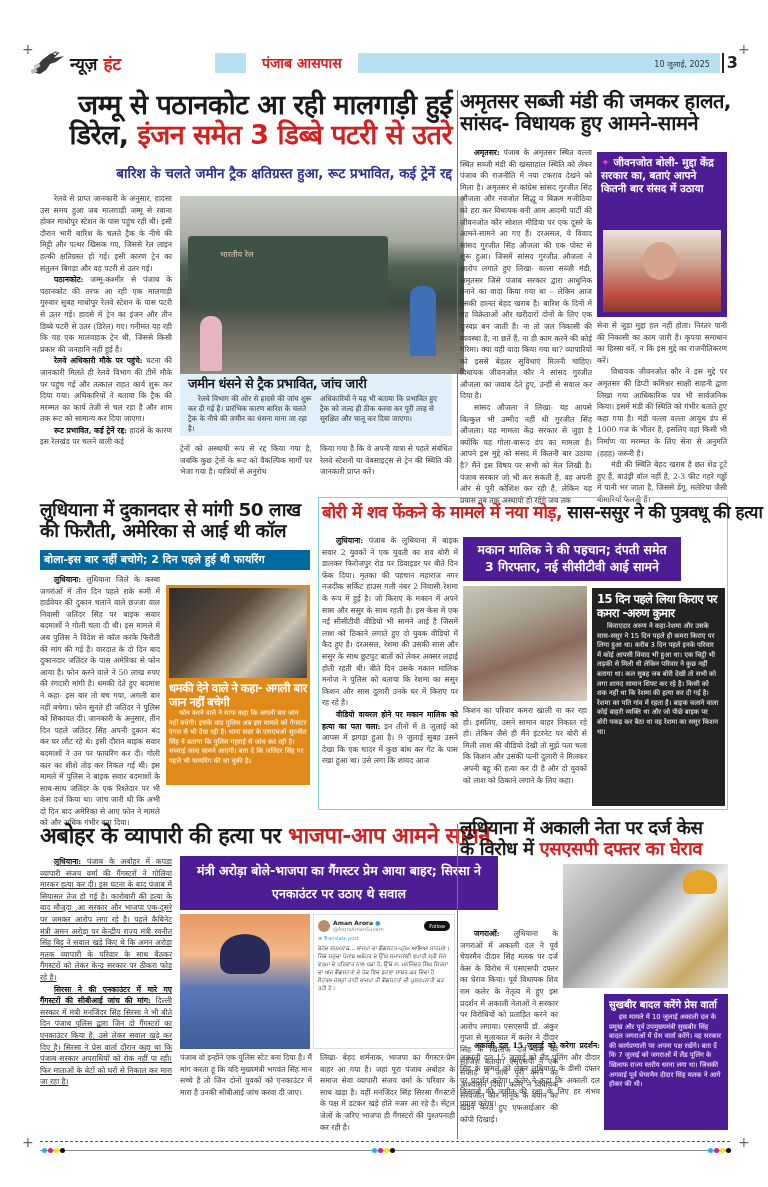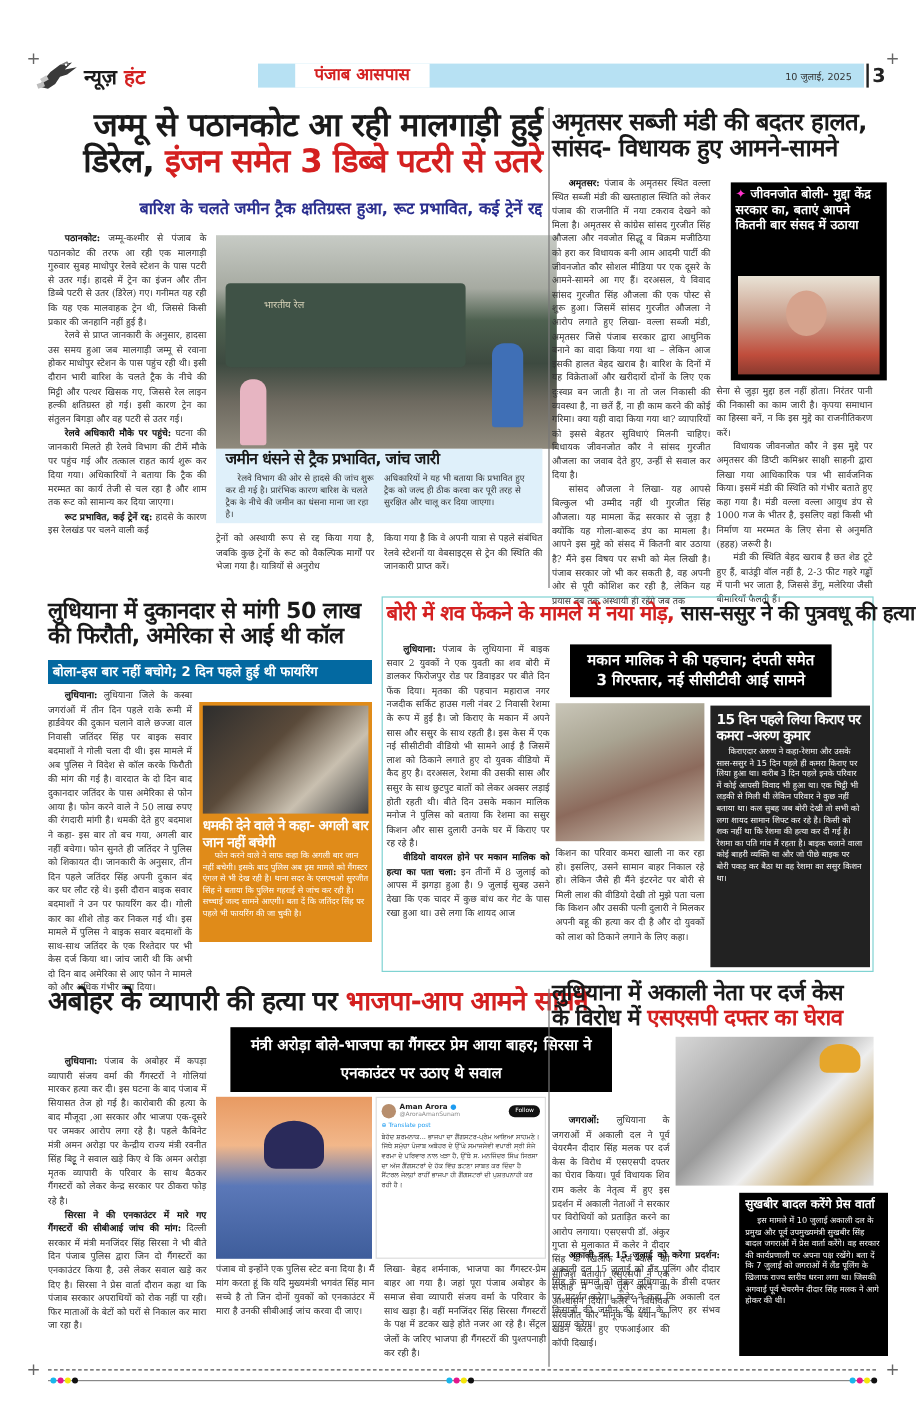--- a/index.html
+++ b/index.html
@@ -17,21 +17,21 @@
   .date { font-family: "DejaVu Sans", sans-serif; font-size: 8px; color: #333; margin-left: auto; margin-right: 4px; }
   .pageno { font-family: "DejaVu Sans", sans-serif; font-weight: bold; font-size: 16px; border-left: 2px solid #222; padding-left: 3px; margin-left: 2px; height: 20px; line-height: 20px; }
 
   .hl { font-family: "DejaVu Sans", sans-serif; font-weight: bold; color: #1a1a1a; line-height: 1.12; letter-spacing: -0.5px; }
   .red { color: #d42020; }
   .sub-blue { font-family: "DejaVu Sans", sans-serif; font-weight: bold; color: #2b2f8f; }
   .body { font-size: 7.6px; line-height: 11.6px; text-align: justify; color: #333; }
   .body p { text-indent: 14px; }
   .body b { color: #111; }
   .img { background: linear-gradient(135deg,#8a8f86,#5d6358 40%,#a2a79b 70%,#c7c3bb); }
-  .box-blue { background: #000000; color: #fff; margin-left: 12px; }
+  .box-blue { background: #4c1d95; color: #fff; }
   .box-light { background: #dff0fa; }
   .vr { width: 1px; background: #777; position: absolute; }
   .hr-dash { position: absolute; border-top: 1px dashed #555; height: 0; }
   .teal-frame { position: absolute; border: 1.5px solid #7fd3d2; }
   .regdots { position: absolute; display: flex; gap: 1px; }
   .regdots span { width: 5px; height: 5px; border-radius: 50%; display: block; }
 </style>
 </head>
 <body>
 
@@ -60,22 +60,22 @@
 
 <section>
   <h1 class="abs hl" style="left:42px;top:90px;width:410px;font-size:27px;text-align:right;">
     <span>जम्मू से पठानकोट आ रही मालगाड़ी हुई</span><br>
     <span>डिरेल,</span>
     <span class="red">इंजन समेत 3 डिब्बे पटरी से उतरे</span>
   </h1>
   <h2 class="abs sub-blue" style="left:42px;top:164px;width:410px;font-size:13.5px;text-align:right;">बारिश के चलते जमीन ट्रैक क्षतिग्रस्त हुआ, रूट प्रभावित, कई ट्रेनें रद्द</h2>
 
   <div class="abs body" style="left:40px;top:193px;width:132px;">
+    <p><span>रेलवे से प्राप्त जानकारी के अनुसार, हादसा उस समय हुआ जब मालगाड़ी जम्मू से रवाना होकर माधोपुर स्टेशन के पास पहुंच रही थी। इसी दौरान भारी बारिश के चलते ट्रैक के नीचे की मिट्टी और पत्थर खिसक गए, जिससे रेल लाइन हल्की क्षतिग्रस्त हो गई। इसी कारण ट्रेन का संतुलन बिगड़ा और वह पटरी से उतर गई।</span></p>
     <p><b>पठानकोट:</b> <span>जम्मू-कश्मीर से पंजाब के पठानकोट की तरफ आ रही एक मालगाड़ी गुरुवार सुबह माधोपुर रेलवे स्टेशन के पास पटरी से उतर गई। हादसे में ट्रेन का इंजन और तीन डिब्बे पटरी से उतर (डिरेल) गए। गनीमत यह रही कि यह एक मालवाहक ट्रेन थी, जिससे किसी प्रकार की जनहानि नहीं हुई है।</span></p>
-    <p><span>रेलवे से प्राप्त जानकारी के अनुसार, हादसा उस समय हुआ जब मालगाड़ी जम्मू से रवाना होकर माधोपुर स्टेशन के पास पहुंच रही थी। इसी दौरान भारी बारिश के चलते ट्रैक के नीचे की मिट्टी और पत्थर खिसक गए, जिससे रेल लाइन हल्की क्षतिग्रस्त हो गई। इसी कारण ट्रेन का संतुलन बिगड़ा और वह पटरी से उतर गई।</span></p>
     <p><b>रेलवे अधिकारी मौके पर पहुंचे:</b> <span>घटना की जानकारी मिलते ही रेलवे विभाग की टीमें मौके पर पहुंच गई और तत्काल राहत कार्य शुरू कर दिया गया। अधिकारियों ने बताया कि ट्रैक की मरम्मत का कार्य तेजी से चल रहा है और शाम तक रूट को सामान्य कर दिया जाएगा।</span></p>
     <p><b>रूट प्रभावित, कई ट्रेनें रद्द:</b> <span>हादसे के कारण इस रेलखंड पर चलने वाली कई</span></p>
   </div>
 
   <div class="abs img" style="left:180px;top:196px;width:284px;height:178px;background:linear-gradient(180deg,#c7cbc5 0%,#a6aaa1 25%,#4e6150 40%,#3d4a40 60%,#6e6a60 78%,#8f8a7d 100%);">
     <div class="abs" style="left:8px;top:40px;width:200px;height:70px;background:#3f5246;border-radius:4px;"></div>
     <div class="abs" style="left:40px;top:52px;font-size:8px;color:#d7d2b8;font-family:'DejaVu Sans',sans-serif;">भारतीय रेल</div>
     <div class="abs" style="left:20px;top:120px;width:22px;height:55px;background:#e7b5c2;border-radius:10px 10px 2px 2px;"></div>
     <div class="abs" style="left:230px;top:90px;width:26px;height:70px;background:#3f6fb6;border-radius:10px 10px 2px 2px;"></div>
   </div>
@@ -89,21 +89,21 @@
   </div>
 
   <div class="abs body" style="left:180px;top:443px;width:132px;">ट्रेनों को अस्थायी रूप से रद्द किया गया है, जबकि कुछ ट्रेनों के रूट को वैकल्पिक मार्गों पर भेजा गया है। यात्रियों से अनुरोध</div>
   <div class="abs body" style="left:320px;top:443px;width:132px;">किया गया है कि वे अपनी यात्रा से पहले संबंधित रेलवे स्टेशनों या वेबसाइट्स से ट्रेन की स्थिति की जानकारी प्राप्त करें।</div>
 </section>
 
 <div class="vr" style="left:457px;top:90px;height:400px;"></div>
 
 <section>
   <h1 class="abs hl" style="left:460px;top:90px;width:300px;font-size:20px;">
-    <span>अमृतसर सब्जी मंडी की बदतर हालत,</span><br>
+    <span>अमृतसर सब्जी मंडी की जमकर हालत,</span><br>
     <span>सांसद- विधायक हुए आमने-सामने</span>
   </h1>
   <div class="abs body" style="left:460px;top:147px;width:132px;">
     <p><b>अमृतसर:</b> <span>पंजाब के अमृतसर स्थित वल्ला स्थित सब्जी मंडी की खस्ताहाल स्थिति को लेकर पंजाब की राजनीति में नया टकराव देखने को मिला है। अमृतसर से कांग्रेस सांसद गुरजीत सिंह औजला और नवजोत सिद्धू व बिक्रम मजीठिया को हरा कर विधायक बनी आम आदमी पार्टी की जीवनजोत कौर सोशल मीडिया पर एक दूसरे के आमने-सामने आ गए हैं। दरअसल, ये विवाद सांसद गुरजीत सिंह औजला की एक पोस्ट से शुरू हुआ। जिसमें सांसद गुरजीत औजला ने आरोप लगाते हुए लिखा- वल्ला सब्जी मंडी, अमृतसर जिसे पंजाब सरकार द्वारा आधुनिक बनाने का वादा किया गया था – लेकिन आज इसकी हालत बेहद खराब है। बारिश के दिनों में यह विक्रेताओं और खरीदारों दोनों के लिए एक दुःस्वप्न बन जाती है। ना तो जल निकासी की व्यवस्था है, ना छतें हैं, ना ही काम करने की कोई गरिमा। क्या यही वादा किया गया था? व्यापारियों को इससे बेहतर सुविधाएं मिलनी चाहिए। विधायक जीवनजोत कौर ने सांसद गुरजीत औजला का जवाब देते हुए, उन्हीं से सवाल कर दिया है।</span></p>
     <p><span>सांसद औजला ने लिखा- यह आपसे बिल्कुल भी उम्मीद नहीं थी गुरजीत सिंह औजला। यह मामला केंद्र सरकार से जुड़ा है क्योंकि यह गोला-बारूद डंप का मामला है। आपने इस मुद्दे को संसद में कितनी बार उठाया है? मैंने इस विषय पर सभी को मेल लिखी है। पंजाब सरकार जो भी कर सकती है, वह अपनी ओर से पूरी कोशिश कर रही है, लेकिन यह प्रयास तब तक अस्थायी ही रहेंगे जब तक</span></p>
   </div>
   <div class="abs box-blue" style="left:597px;top:152px;width:130px;height:165px;padding:4px;">
     <div style="font-family:'DejaVu Sans',sans-serif;font-weight:bold;font-size:10.5px;line-height:13px;">
       <span style="color:#f3c">✦</span> <span>जीवनजोत बोली- मुद्दा केंद्र सरकार का, बताएं आपने कितनी बार संसद में उठाया</span>
     </div>
@@ -151,21 +151,21 @@
     <div class="hl" style="color:#fff;font-size:11.5px;line-height:14px;">15 दिन पहले लिया किराए पर कमरा -अरुण कुमार</div>
     <div style="font-family:'DejaVu Sans',sans-serif;font-size:6.8px;line-height:9.6px;text-indent:10px;margin-top:2px;">किराएदार अरुण ने कहा-रेशमा और उसके सास-ससुर ने 15 दिन पहले ही कमरा किराए पर लिया हुआ था। करीब 3 दिन पहले इनके परिवार में कोई आपसी विवाद भी हुआ था। एक चिट्ठी भी लड़की से मिली थी लेकिन परिवार ने कुछ नहीं बताया था। कल सुबह जब बोरी देखी तो सभी को लगा शायद सामान शिफ्ट कर रहे है। किसी को शक नहीं था कि रेशमा की हत्या कर दी गई है। रेशमा का पति गांव में रहता है। बाइक चलाने वाला कोई बाहरी व्यक्ति था और जो पीछे बाइक पर बोरी पकड़ कर बैठा था वह रेशमा का ससुर किशन था।</div>
   </div>
 </section>
 
 <section>
   <h1 class="abs hl" style="left:40px;top:824px;width:415px;font-size:22px;white-space:nowrap;">
     <span>अबोहर के व्यापारी की हत्या पर</span>
     <span class="red">भाजपा-आप आमने सामने</span>
   </h1>
-  <div class="abs body" style="left:40px;top:879px;width:132px;">
+  <div class="abs body" style="left:40px;top:856px;width:132px;text-decoration:underline;">
     <p><b>लुधियाना:</b> <span>पंजाब के अबोहर में कपड़ा व्यापारी संजय वर्मा की गैंगस्टरों ने गोलियां मारकर हत्या कर दी। इस घटना के बाद पंजाब में सियासत तेज हो गई है। कारोबारी की हत्या के बाद मौजूदा ‚आ सरकार और भाजपा एक-दूसरे पर जमकर आरोप लगा रहे है। पहले कैबिनेट मंत्री अमन अरोड़ा पर केन्द्रीय राज्य मंत्री रवनीत सिंह बिट्टू ने सवाल खड़े किए थे कि अमन अरोड़ा मृतक व्यापारी के परिवार के साथ बैठकर गैंगस्टरों को लेकर केन्द्र सरकार पर ठीकरा फोड़ रहे है।</span></p>
     <p><b>सिरसा ने की एनकाउंटर में मारे गए गैंगस्टरों की सीबीआई जांच की मांग:</b> <span>दिल्ली सरकार में मंत्री मनजिंदर सिंह सिरसा ने भी बीते दिन पंजाब पुलिस द्वारा जिन दो गैंगस्टरों का एनकाउंटर किया है, उसे लेकर सवाल खड़े कर दिए है। सिरसा ने प्रेस वार्ता दौरान कहा था कि पंजाब सरकार अपराधियों को रोक नहीं पा रही। फिर माताओं के बेटों को घरों से निकाल कर मारा जा रहा है।</span></p>
   </div>
   <div class="abs box-blue" style="left:180px;top:856px;width:318px;height:54px;font-family:'DejaVu Sans',sans-serif;font-weight:bold;font-size:12.5px;line-height:23px;text-align:center;padding:3px 6px;">मंत्री अरोड़ा बोले-भाजपा का गैंगस्टर प्रेम आया बाहर; सिरसा ने एनकाउंटर पर उठाए थे सवाल</div>
   <div class="abs" style="left:180px;top:914px;width:130px;height:135px;background:linear-gradient(180deg,#e89a62,#f2b78a 30%,#5b78b8 55%,#3e5d9b);">
     <div class="abs" style="left:40px;top:20px;width:50px;height:40px;border-radius:50% 50% 10px 10px;background:#2a2a5a;"></div>
   </div>
   <div class="abs" style="left:313px;top:914px;width:142px;height:135px;background:#fff;border:1px solid #ddd;padding:4px;font-family:'DejaVu Sans',sans-serif;">
     <div style="display:flex;align-items:center;gap:3px;">
       <div style="width:12px;height:12px;border-radius:50%;background:#b78e6d;"></div>

